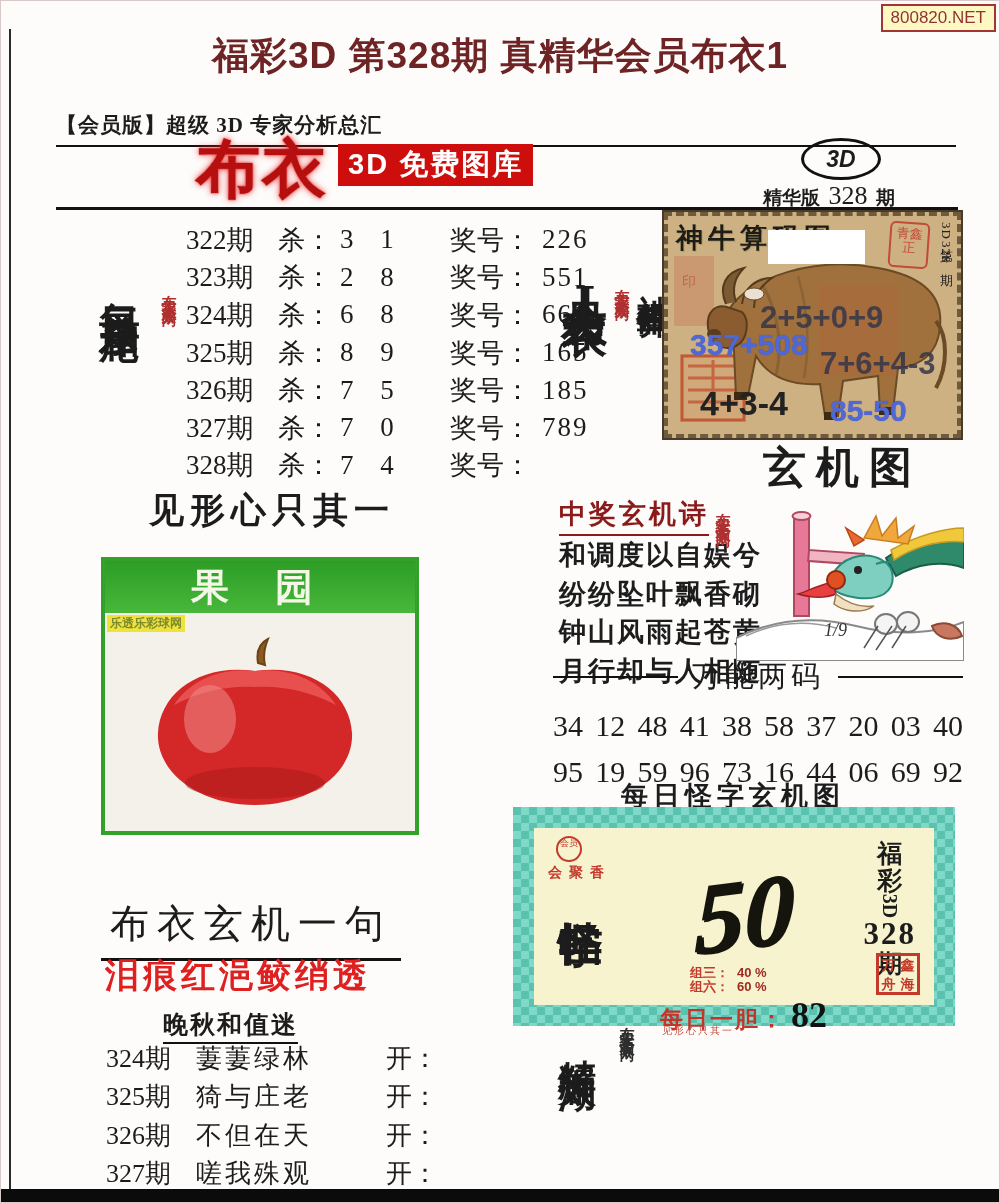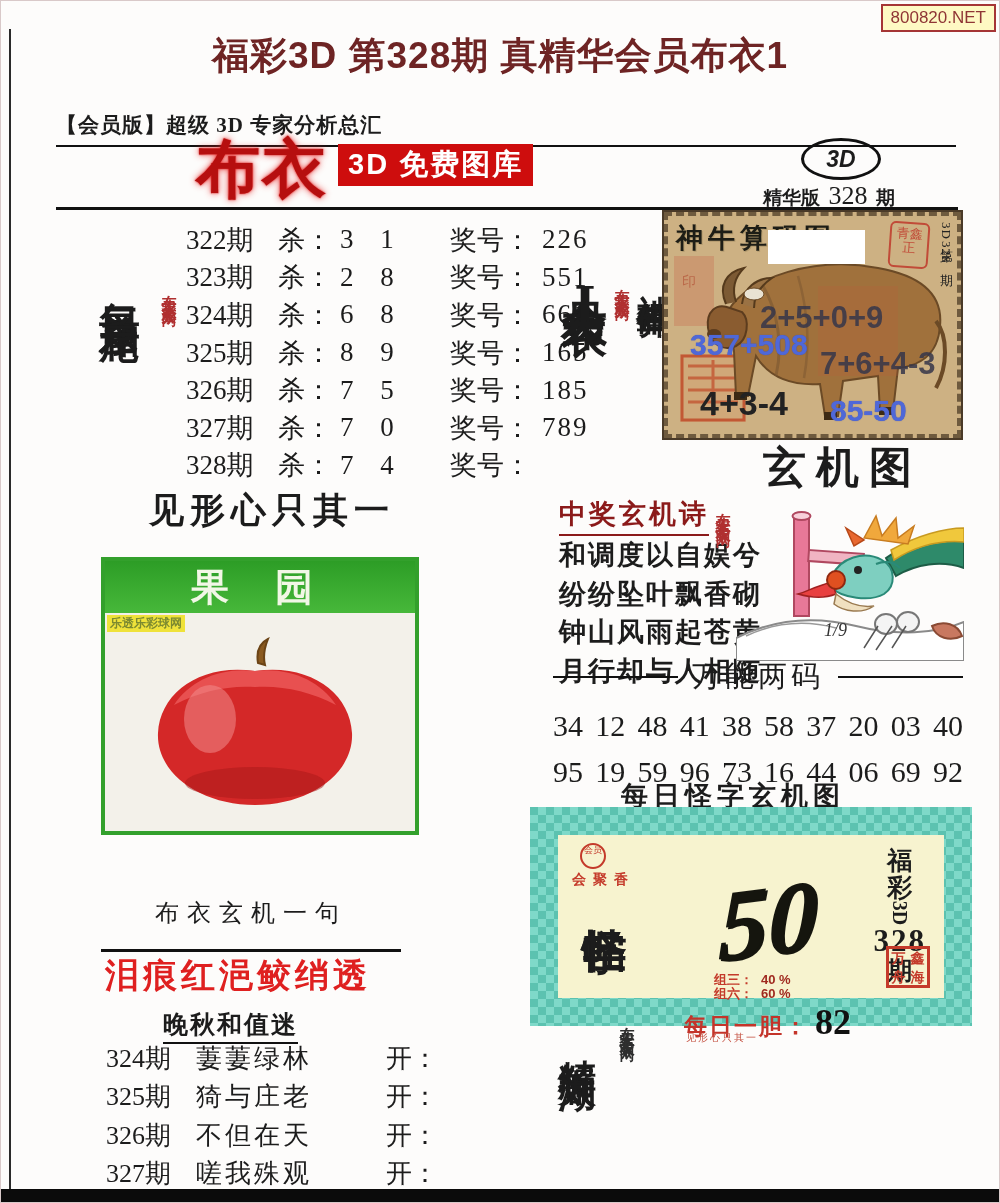--- a/index.html
+++ b/index.html
@@ -99,22 +99,22 @@
   
   .twocodes{left:552px;top:656px;width:410px;}
   .tc-head{display:flex;align-items:center;}
   .tc-head .ln{flex:1;border-top:2.5px solid #111;}
   .tc-head .t{font-size:29px;font-weight:400;margin:0 14px;letter-spacing:4px;}
   .tc-row{display:flex;justify-content:space-between;font-size:30px;margin-top:12px;}
   .strange-heading{left:552px;top:777px;width:360px;text-align:center;font-size:27px;
     font-weight:900;letter-spacing:5px;}
 
   
-  .strange-box{left:529px;top:806px;width:442px;height:219px;box-sizing:border-box;
-    background:repeating-conic-gradient(#7fd9c9 0 25%,#5cc2b0 0 50%) 0 0/16px 16px;padding:28px;}
+  .strange-box{left:512px;top:806px;width:442px;height:219px;box-sizing:border-box;
+    background:repeating-conic-gradient(#7fd9c9 0 25%,#5cc2b0 0 50%) 0 0/16px 16px;padding:21px;}
   .strange-in{position:relative;width:100%;height:100%;background:#f7f3cf;box-sizing:border-box;}
   .s-seal{position:absolute;left:22px;top:8px;width:22px;height:22px;border:2px solid #c43a2a;
     border-radius:50%;color:#c43a2a;font-size:9px;line-height:10px;overflow:hidden;text-align:center;}
   .s-sealtext{position:absolute;left:14px;top:36px;color:#c43a2a;font-size:14px;font-weight:bold;letter-spacing:7px;}
   .s-left{position:absolute;left:28px;top:58px;font-size:44px;font-weight:900;line-height:37px;
     letter-spacing:0;}
   .s-glyph{position:absolute;left:115px;top:28px;width:190px;text-align:center;font-size:100px;
     font-weight:900;font-style:italic;transform:rotate(-7deg) skewX(-8deg);color:#15150e;
     text-shadow:2px 2px 0 #15150e;}
   .s-brand{position:absolute;right:18px;top:12px;text-align:center;}
@@ -126,22 +126,22 @@
   .s-stats .v{color:#a02a20;margin-left:8px;}
   .s-dan{position:absolute;left:126px;top:166px;}
   .s-dan .lab{color:#c4342a;font-size:23px;font-weight:900;letter-spacing:2px;}
   .s-dan .val{font-size:36px;font-weight:900;color:#111;margin-left:6px;}
   .s-tiny{position:absolute;left:128px;top:196px;color:#c45040;font-size:10px;letter-spacing:2px;}
   .s-seal2{position:absolute;right:14px;bottom:10px;width:44px;height:42px;border:3px solid #c43a2a;
     display:grid;grid-template-columns:1fr 1fr;color:#c43a2a;font-size:14px;font-weight:bold;
     text-align:center;line-height:19px;box-sizing:border-box;}
 
   
-  .buyi-title{left:100px;top:896px;width:300px;text-align:center;font-size:24px;letter-spacing:8px;
-    border-bottom:3.5px solid #111;padding-bottom:20px;}
+  .buyi-title{left:100px;top:896px;width:300px;text-align:center;font-size:39px;letter-spacing:8px;
+    border-bottom:3.5px solid #111;padding-bottom:7px;}
   .buyi-red{left:104px;top:952px;font-size:34px;font-weight:900;color:#df2020;letter-spacing:4px;
     font-family:"Liberation Sans",sans-serif;}
   .autumn-title{left:162px;top:1007px;font-size:25px;font-weight:900;border-bottom:2.5px solid #111;
     padding-bottom:1px;letter-spacing:2px;}
   .autumn-list{left:105px;top:1038px;font-size:26px;}
   .autumn-row{display:flex;height:38.5px;align-items:center;}
   .autumn-row .p{width:90px;}
   .autumn-row .ph{width:190px;letter-spacing:3px;}
   .autumn-row .op{width:60px;}
 

